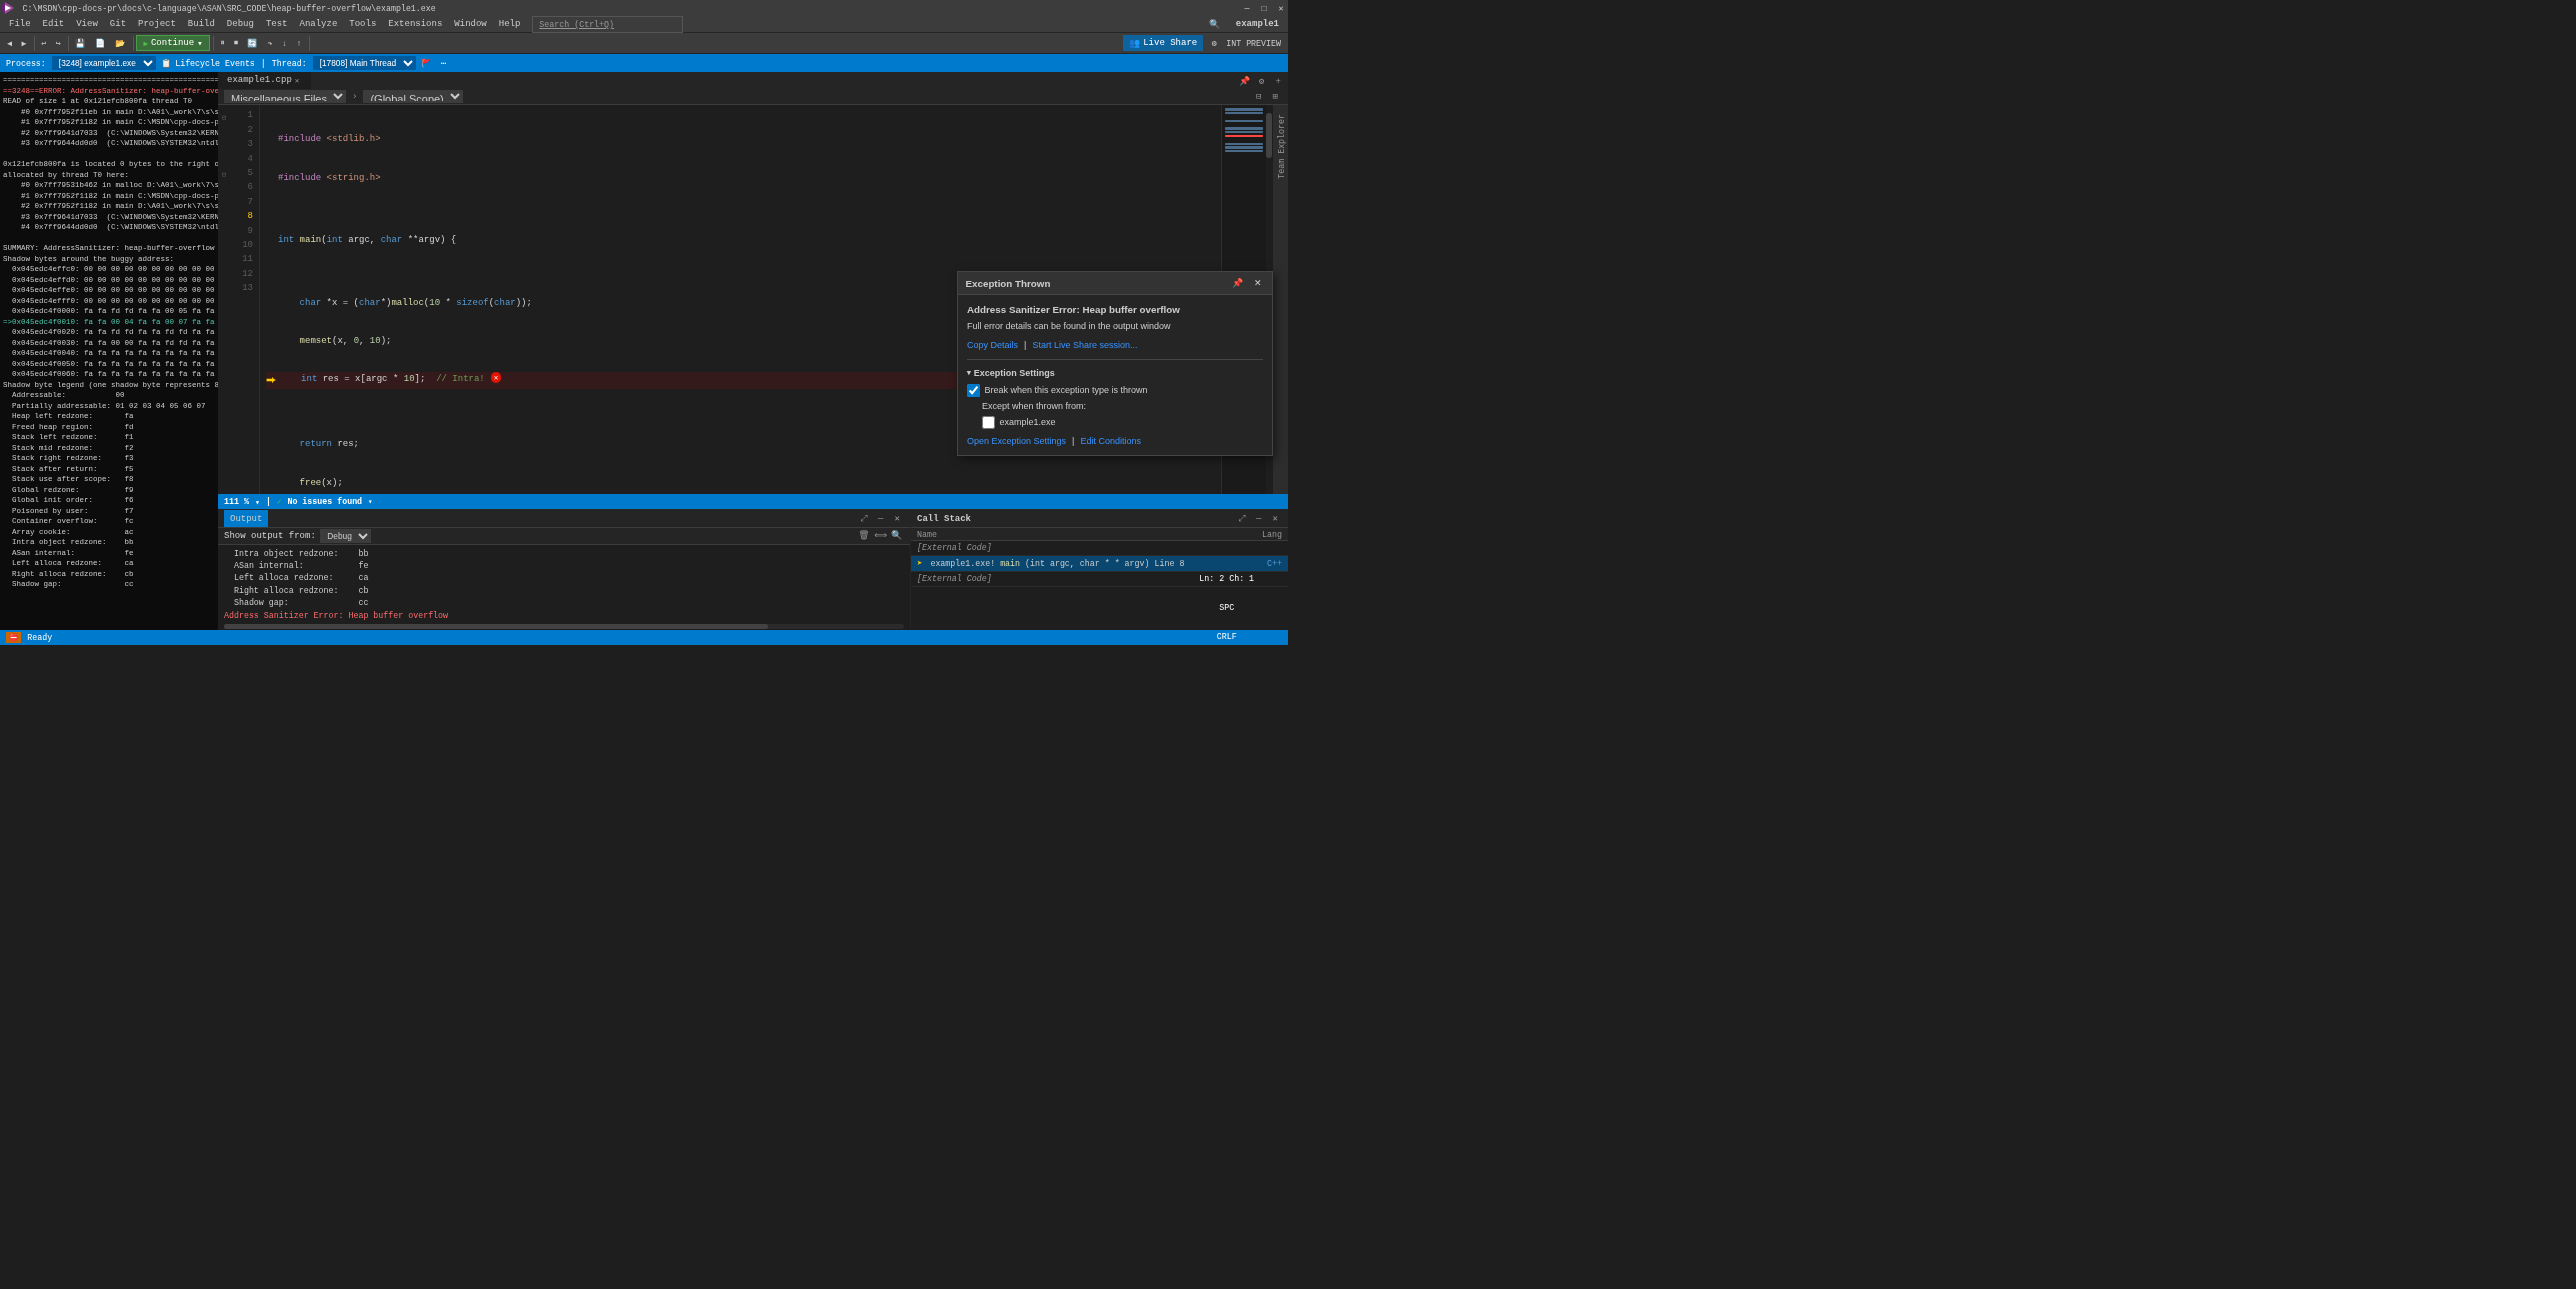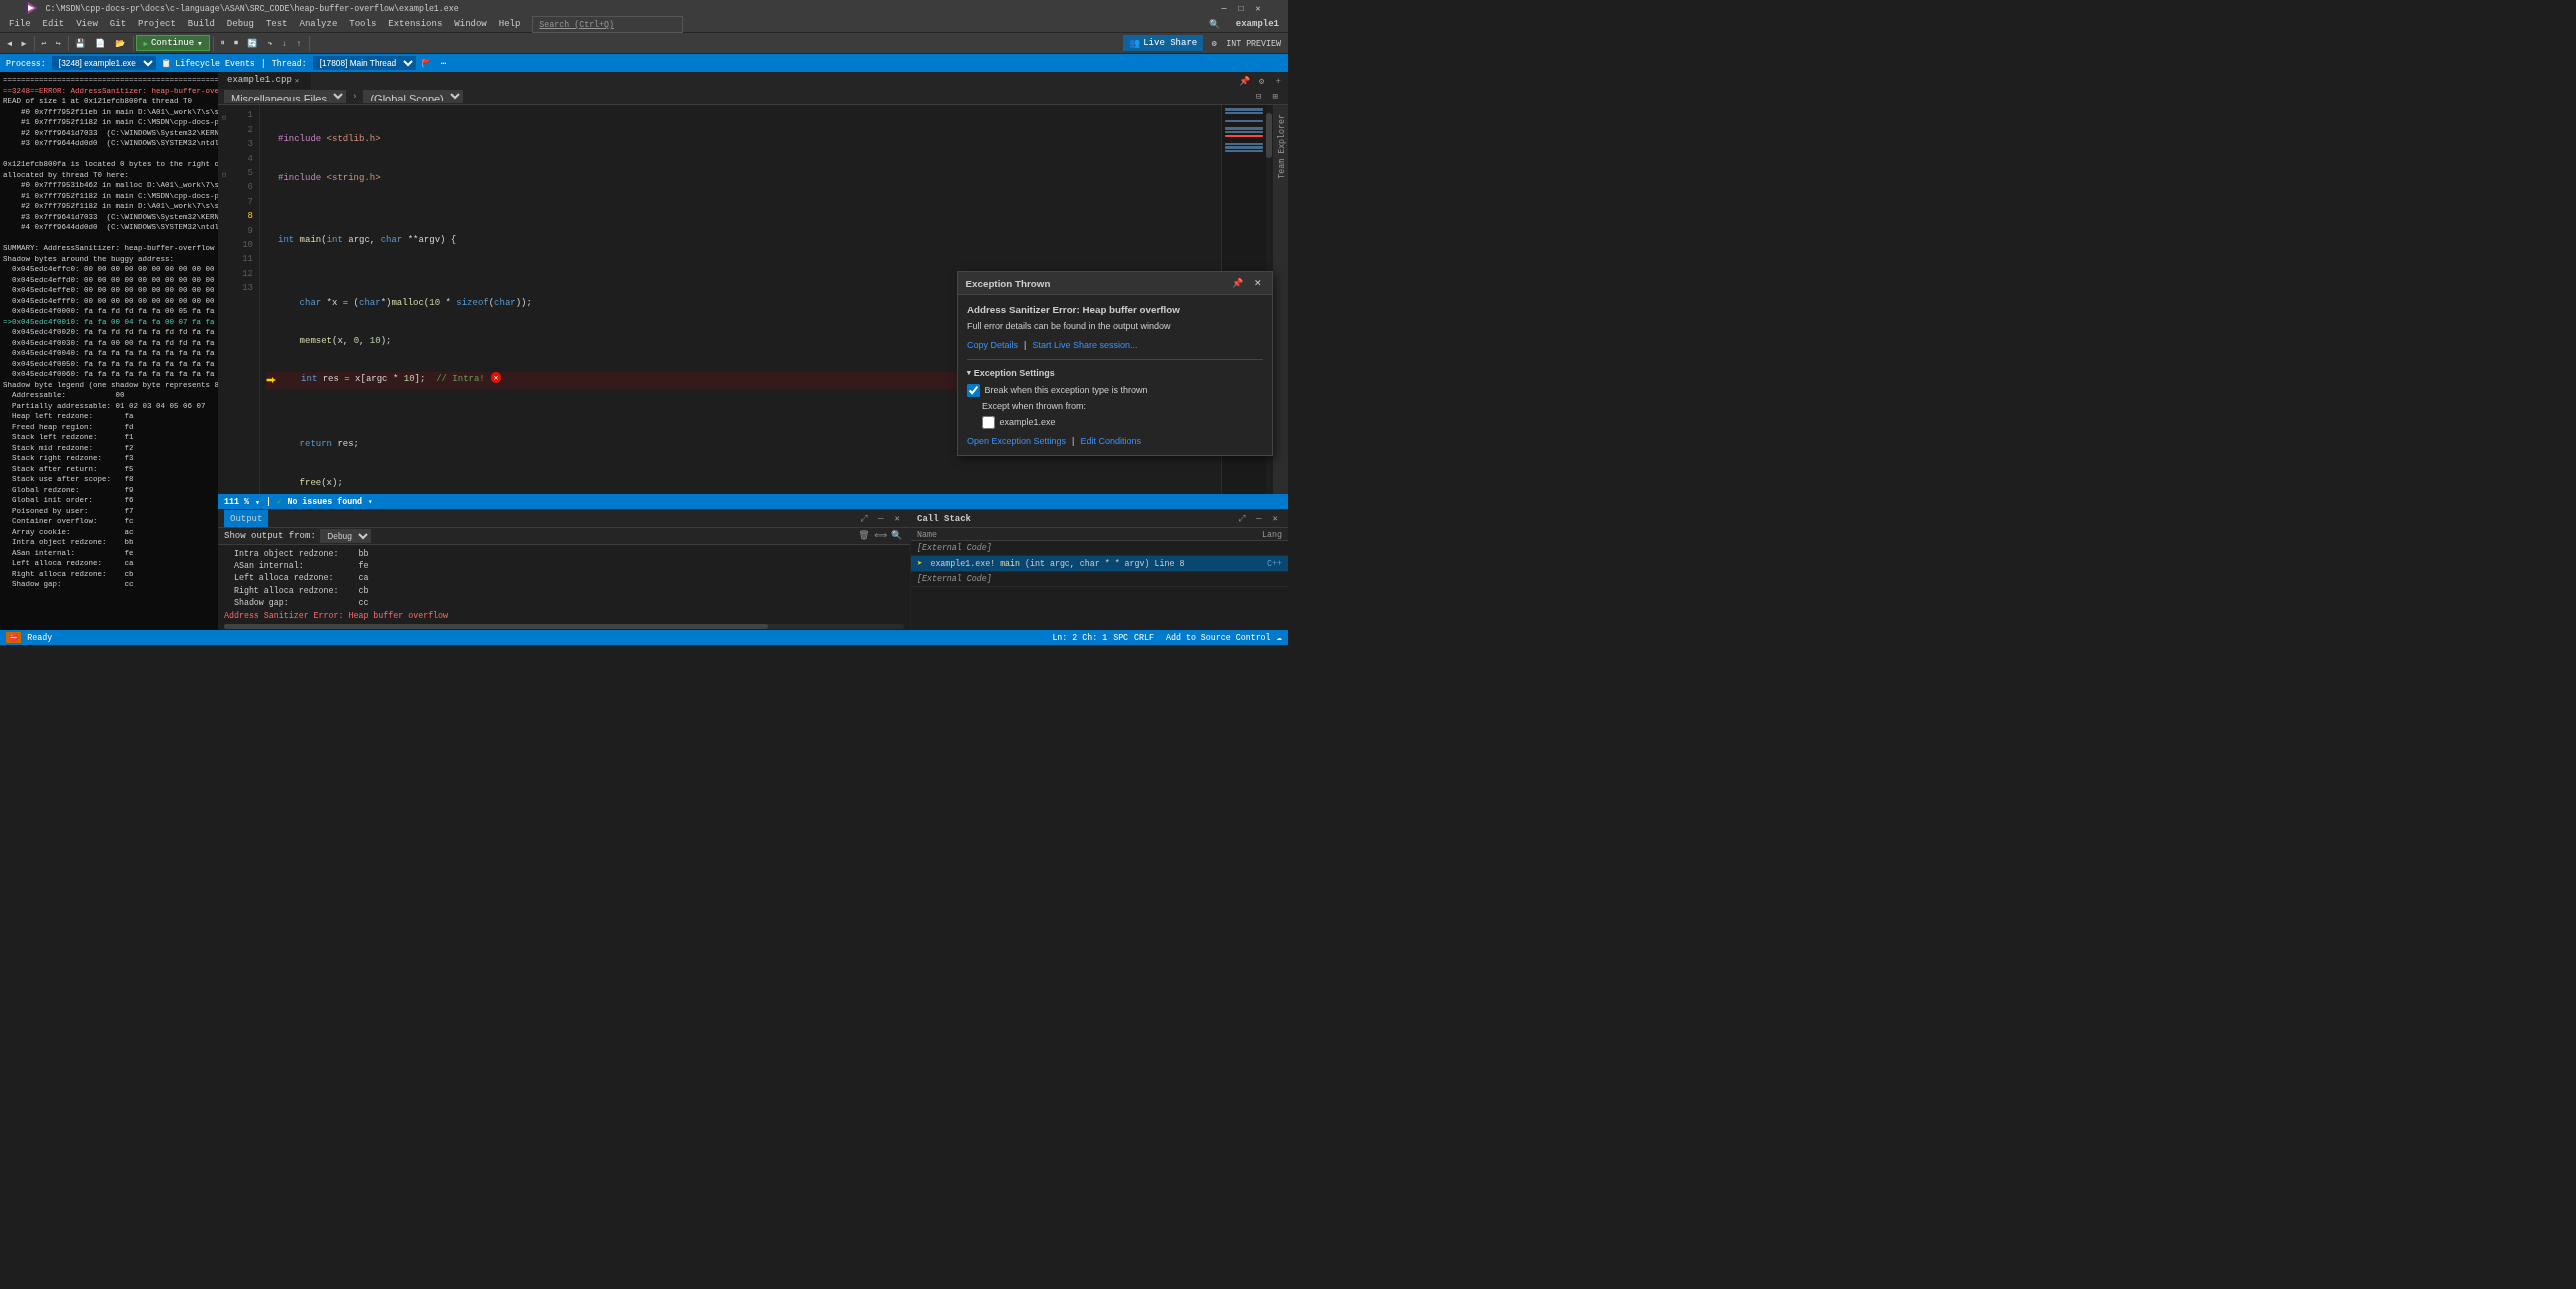--- a/index.html
+++ b/index.html
@@ -15,21 +15,21 @@
       flex-direction: column;
     }
 
     
     .title-bar {
       background: #3c3c3c;
       height: 16.6px;
       display: flex;
       align-items: center;
       justify-content: space-between;
-      padding: 0 23px;
+      padding: 0 0;
       flex-shrink: 0;
     }
     .title-bar-left {
       display: flex;
       align-items: center;
       gap: 4.5px;
     }
     .title-bar-path {
       color: #cccccc;
       font-size: 8.3px;
@@ -540,21 +540,21 @@
       height: 15px;
       display: flex;
       align-items: center;
       padding: 0 6px;
       gap: 6px;
       flex-shrink: 0;
       font-size: 8.3px;
       color: white;
     }
     .status-left { display: flex; gap: 6px; align-items: center; }
-    .status-right { margin-left: auto; display: flex; gap: 6px; align-items: center; }
+    .status-right { margin-left: auto; display: flex; gap: 20px; align-items: center; flex-direction: column; }
     .status-green { color: #4fc04f; font-size: 7.5px; }
 
     
     .error-circle {
       width: 10.5px;
       height: 10.5px;
       background: #e51400;
       border-radius: 50%;
       display: inline-flex;
       align-items: center;

